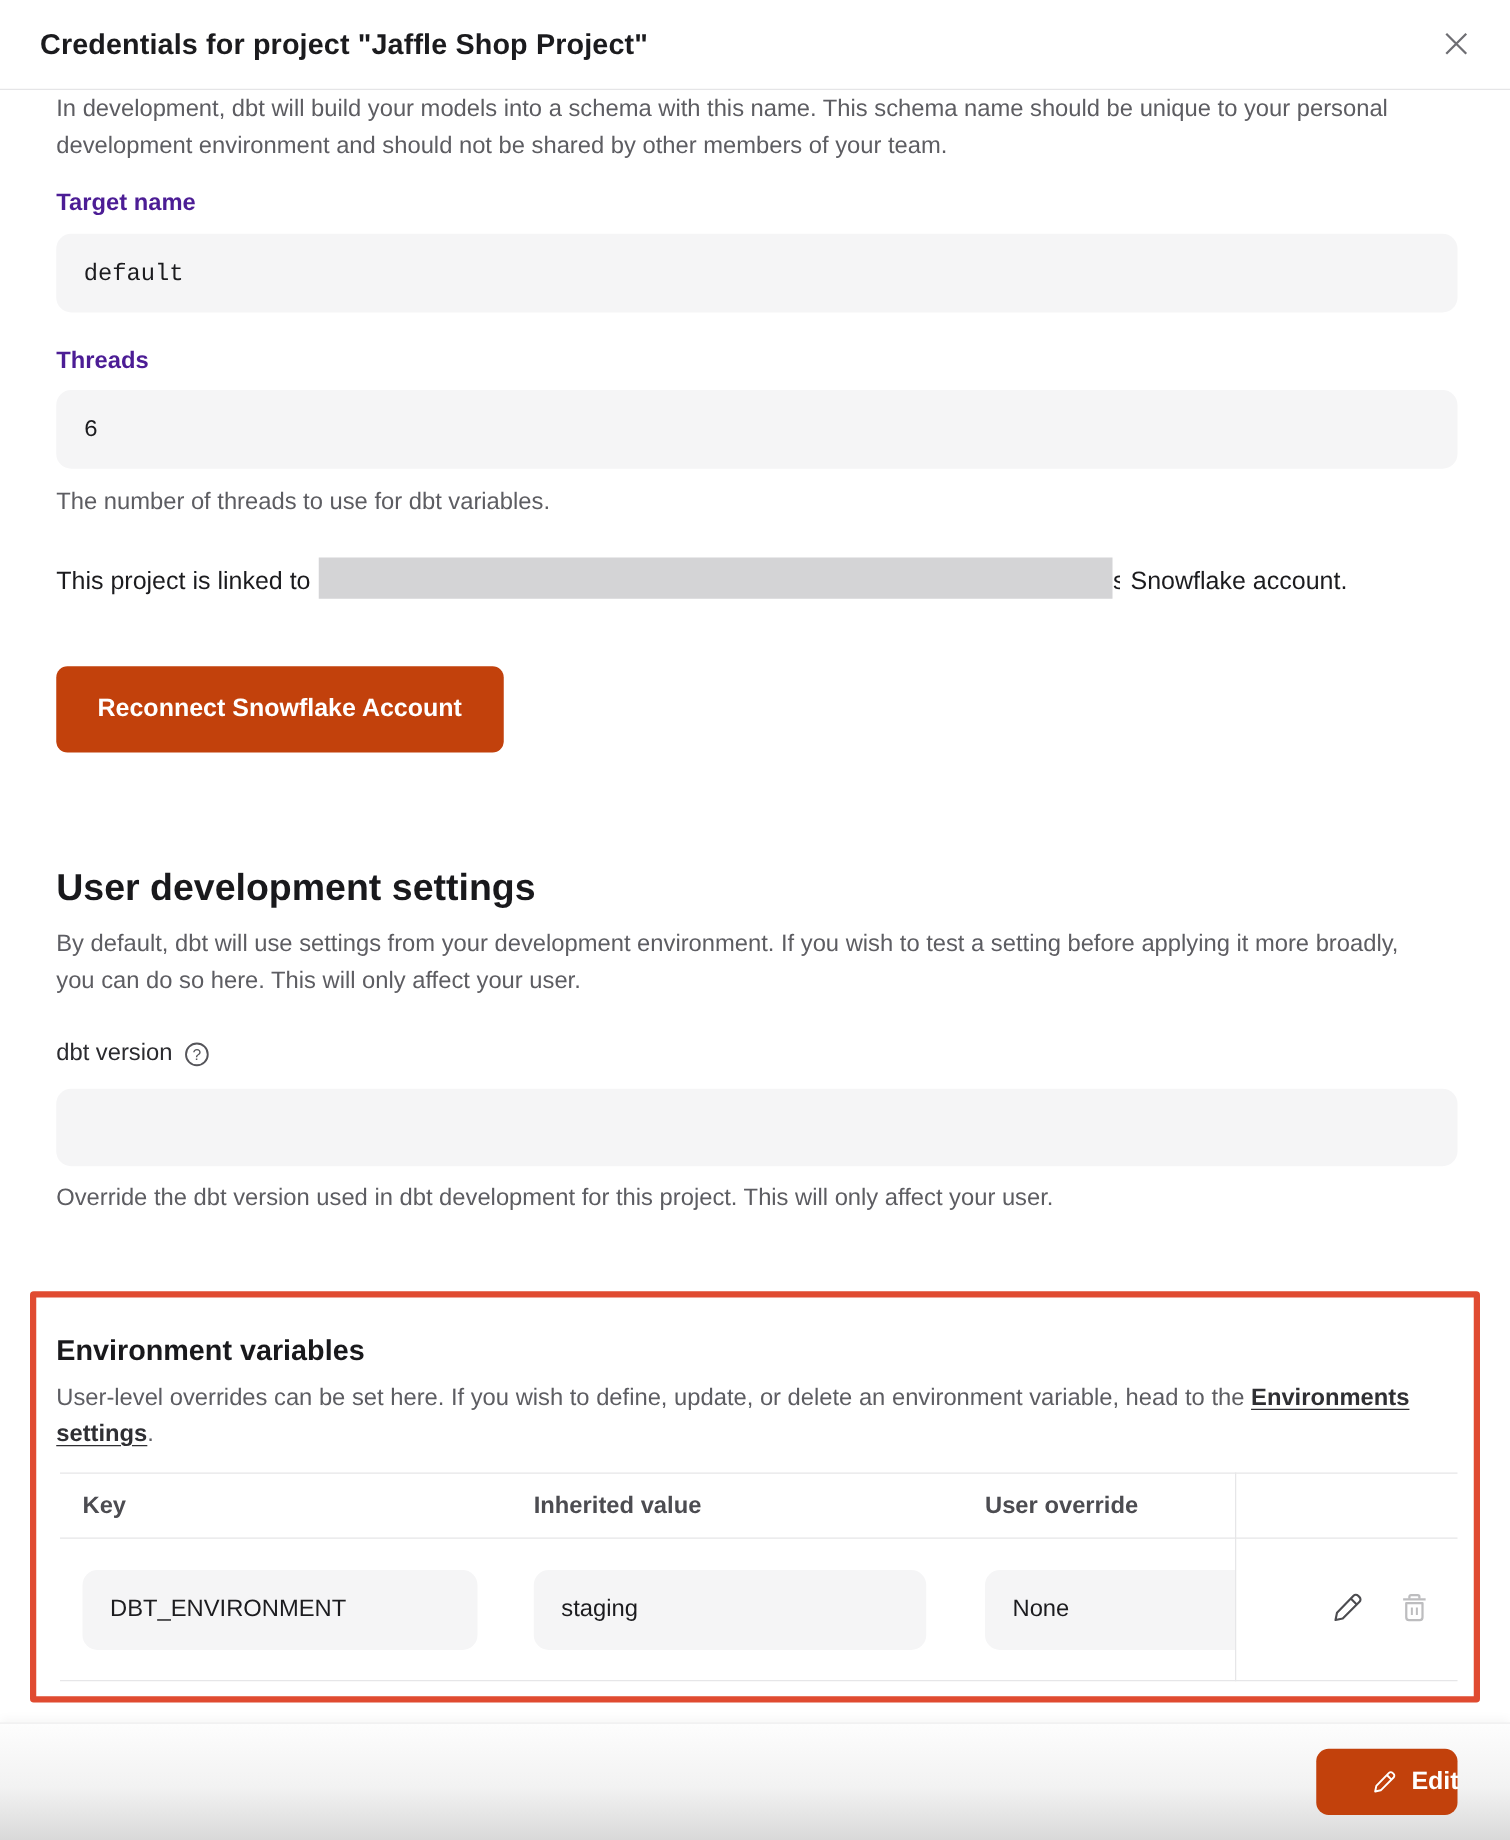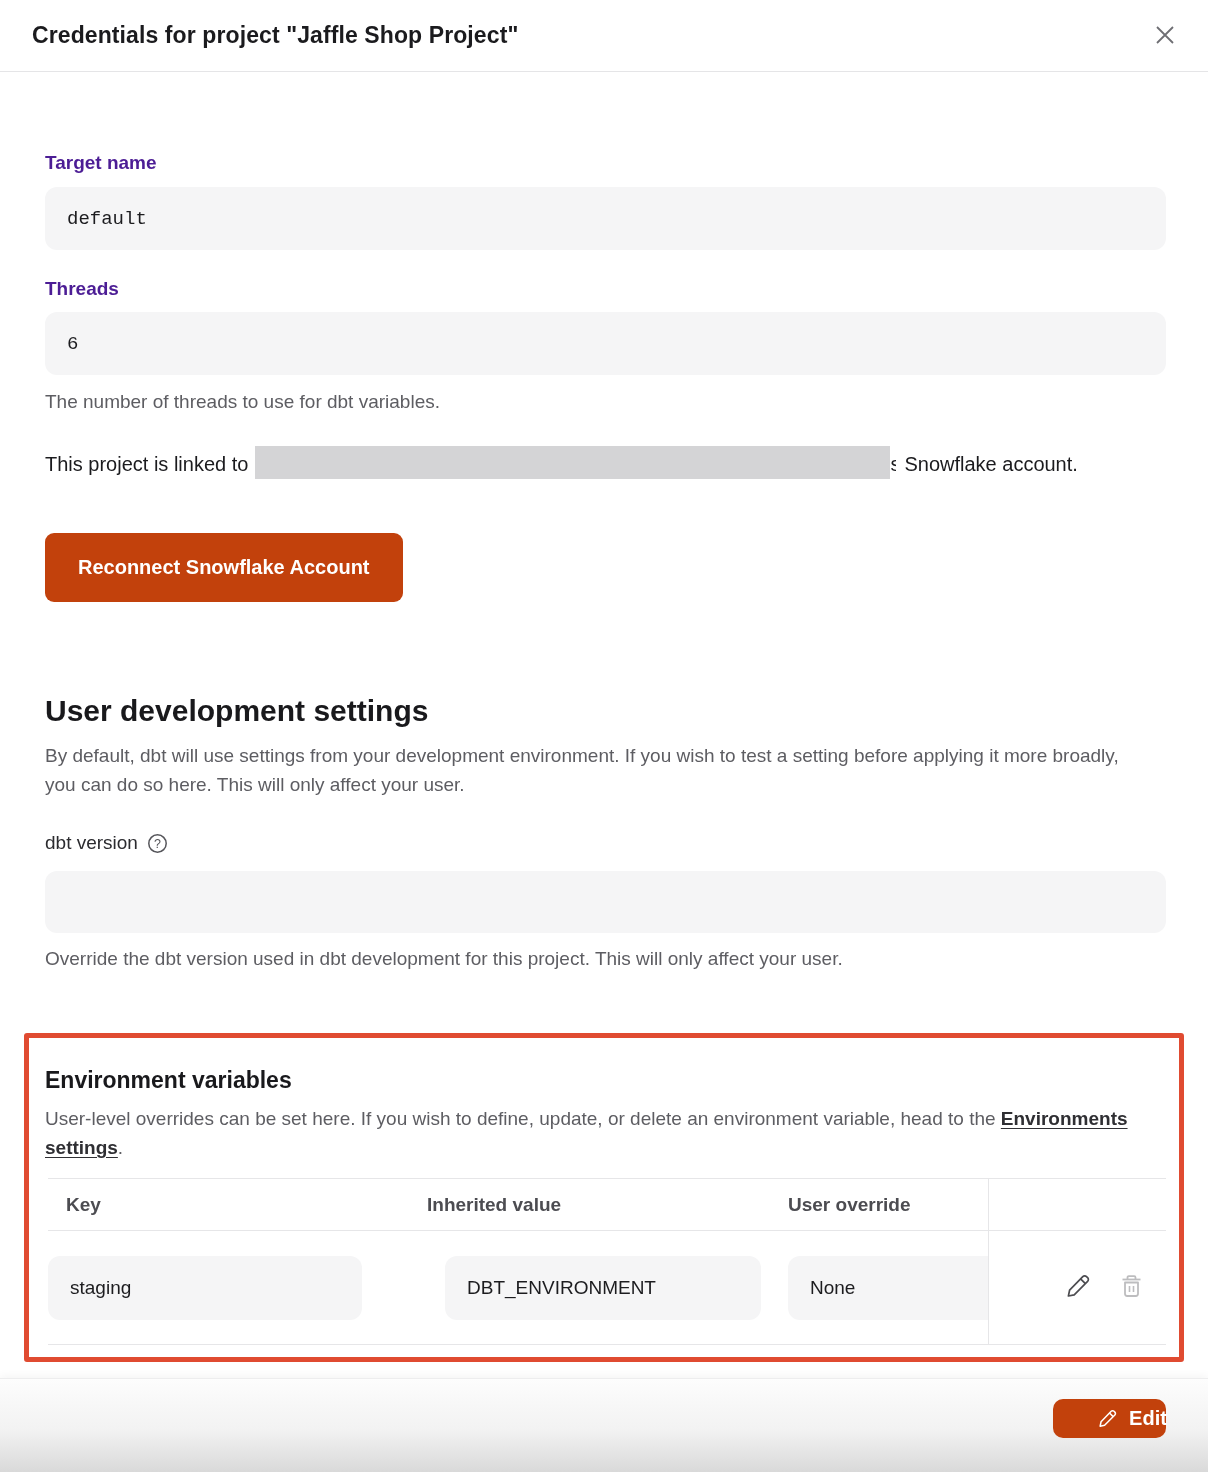--- a/index.html
+++ b/index.html
@@ -92,40 +92,41 @@
   .col-divider { position:absolute; left:940px; top:0; width:1px; height:167px; background:#e6e6e8; }
   .action-cell { display:flex; align-items:center; justify-content:flex-end; gap:25px; padding-right:21px; height:100%; }
   .icon-btn { background:none; border:none; cursor:pointer; display:flex; align-items:center; padding:0; }
   
   .modal-footer {
     position:absolute; left:0; right:0; top:1378px; bottom:0;
     background:linear-gradient(180deg, #fdfdfd 0%, #f2f2f2 55%, #d9d9d9 100%);
     border-top:1px solid #ededee; box-shadow:0 -3px 8px rgba(0,0,0,0.04);
   }
   .edit-btn {
-    position:absolute; right:42px; top:20px; width:113px; height:39px;
+    position:absolute; right:42px; top:20px; width:113px; height:53px;
     font-size:20px; gap:10px; border-radius:10px;padding-left:44px;
   }
 </style>
 </head>
 <body>
 
 <div id="screen">
 
   <div class="modal-header">
     <div class="modal-title">Credentials for project "Jaffle Shop Project"</div>
     <button class="close-btn">
       <span>
         <svg width="26" height="26" viewBox="0 0 26 26">
             <path d="M5 5 L21 21 M21 5 L5 21" stroke="#6e6e73" stroke-width="1.8" fill="none"></path>
           </svg>
       </span>
     </button>
   </div>
 
+  <p class="body-para intro">In development, dbt will build your models into a schema with this name. This schema name should be unique to your personal development environment and should not be shared by other members of your team.</p>
 
   <div class="field-label" style="top:152px;">Target name</div>
   <input class="text-input" style="top: 187px;" value="default">
 
   <div class="field-label" style="top:278px;">Threads</div>
   <input class="text-input" style="top: 312px;" value="6">
   <div class="helper" style="top:391px;">The number of threads to use for dbt variables.</div>
 
   <p class="linked-para"><span>This project is linked to</span><span class="redact-block"></span><span class="redact-sliver">s</span><span>Snowflake account.</span></p>
 
@@ -154,24 +155,24 @@
   <div class="env-table">
     <div class="col-divider"></div>
     <div class="thead-row">
       <div class="th">Key</div>
       <div class="th no-pad">Inherited value</div>
       <div class="th no-pad">User override</div>
       <div class="th"></div>
     </div>
     <div class="tbody-row">
       <div>
-          <div class="pill pill-inherited">staging</div>
+          <div class="pill pill-key">DBT_ENVIRONMENT</div>
         </div>
       <div>
-          <div class="pill pill-key">DBT_ENVIRONMENT</div>
+          <div class="pill pill-inherited">staging</div>
         </div>
       <div>
           <div class="pill pill-override">None</div>
         </div>
       <div class="action-cell">
         <button class="icon-btn">
           <span>
             <svg width="30" height="30" viewBox="0 0 30 30" fill="none">
                 <path d="M19.8 5.6 a2.6 2.6 0 0 1 3.7 0 l1.1 1.1 a2.6 2.6 0 0 1 0 3.7 L11.2 23.8 L5.4 25 L6.6 19.2 Z" stroke="#4c4c50" stroke-width="1.7" stroke-linejoin="round"></path>
                 <path d="M17.6 7.8 l4.8 4.8" stroke="#4c4c50" stroke-width="1.7"></path>

